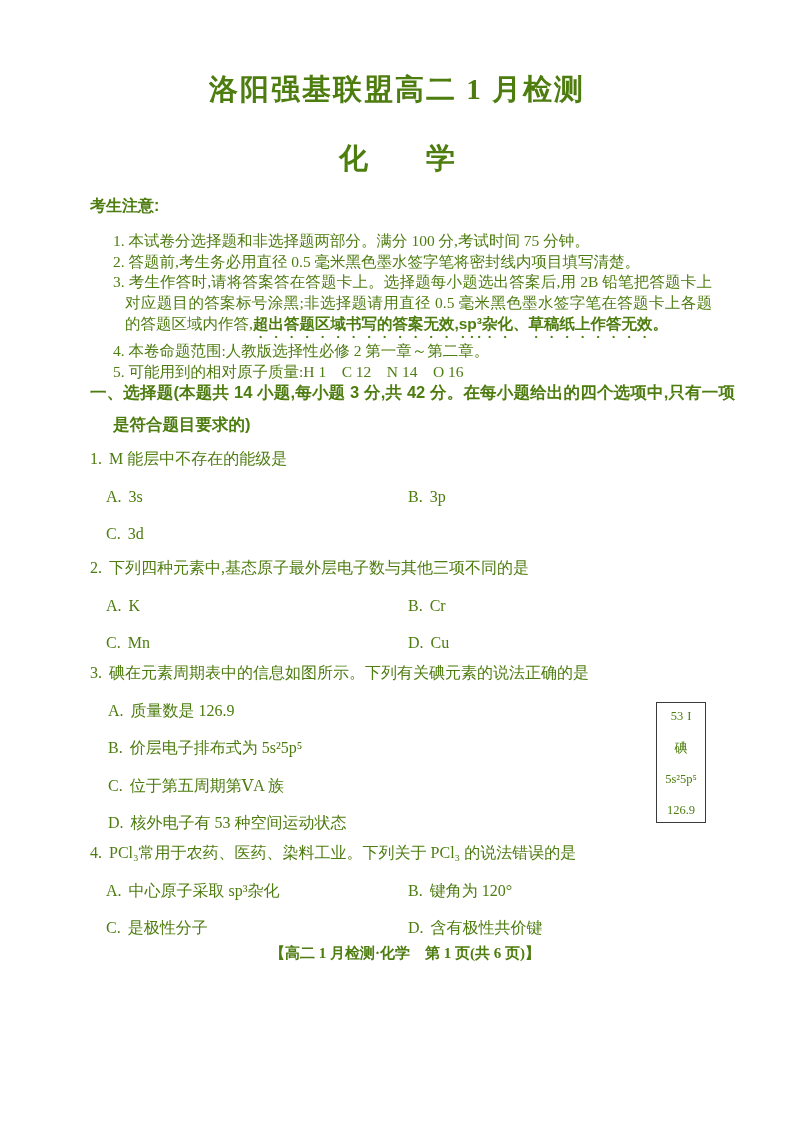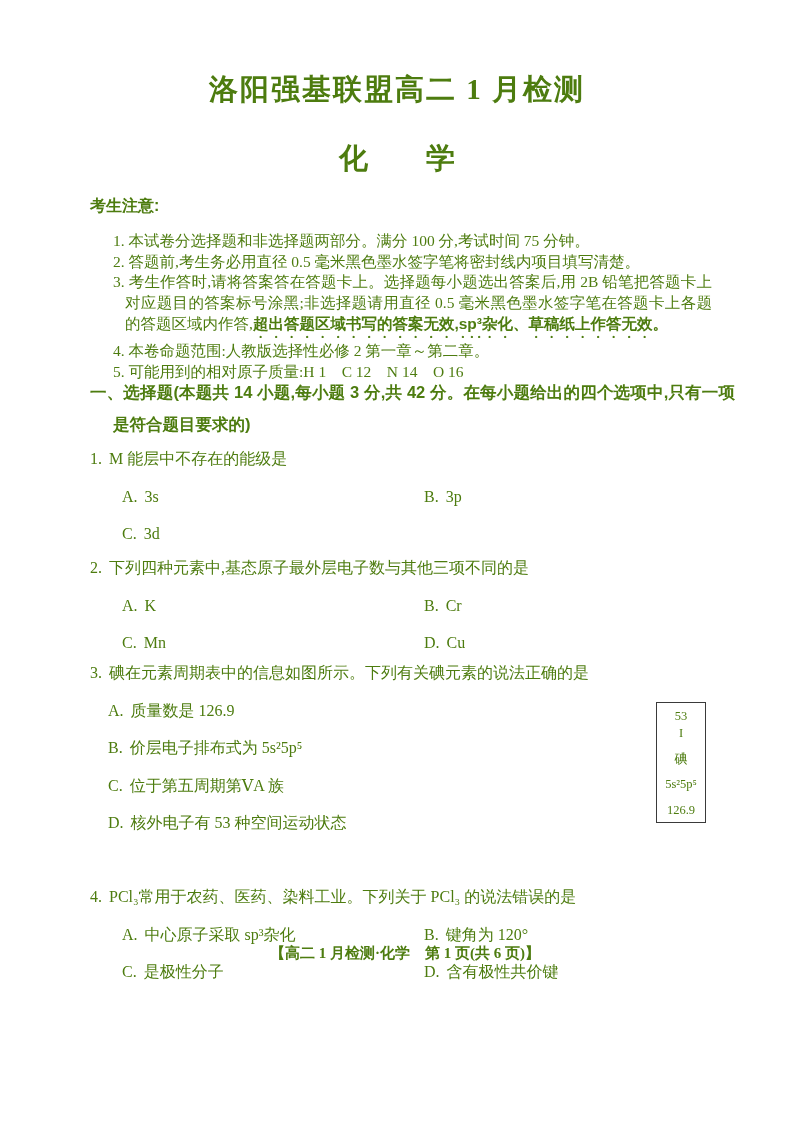--- a/index.html
+++ b/index.html
@@ -70,46 +70,46 @@
   .question {
     position: absolute;
     left: 90px;
     width: 624px;
     font-size: 16px;
     line-height: 37.5px;
   }
   #q1 { top: 440px; }
   #q2 { top: 549px; }
   #q3 { top: 654px; width: 545px; }
-  #q4 { top: 878px; }
+  #q4 { top: 834px; }
   .q-num { margin-right: 7px; }
   .opts-grid {
     display: grid;
     grid-template-columns: 302px 1fr;
-    margin-left: 32px;
+    margin-left: 16px;
   }
   .opts-col { margin-left: 18px; }
   .opt-label { margin-right: 7px; }
   .element-cell {
     position: absolute;
     left: 656px; top: 702px;
     width: 50px; height: 121px;
     box-sizing: border-box;
     border: 1.5px solid #3a3a3a;
     background: #ffffff;
     display: flex;
     flex-direction: column;
     justify-content: space-between;
     align-items: center;
     padding: 7px 0 6px 0;
     font-size: 12.5px;
     line-height: 1;
     text-align: center;
   }
-  .cell-top { display: flex; gap: 4px; flex-direction: column; }
+  .cell-top { display: flex; gap: 4px; }
   .cell-name { font-size: 13px; }
   .page-footer {
     position: absolute;
     top: 944px; left: 0; right: 0;
     text-align: center;
     font-size: 15px;
     font-weight: bold;
     padding-left: 16px;
   }
 </style>

